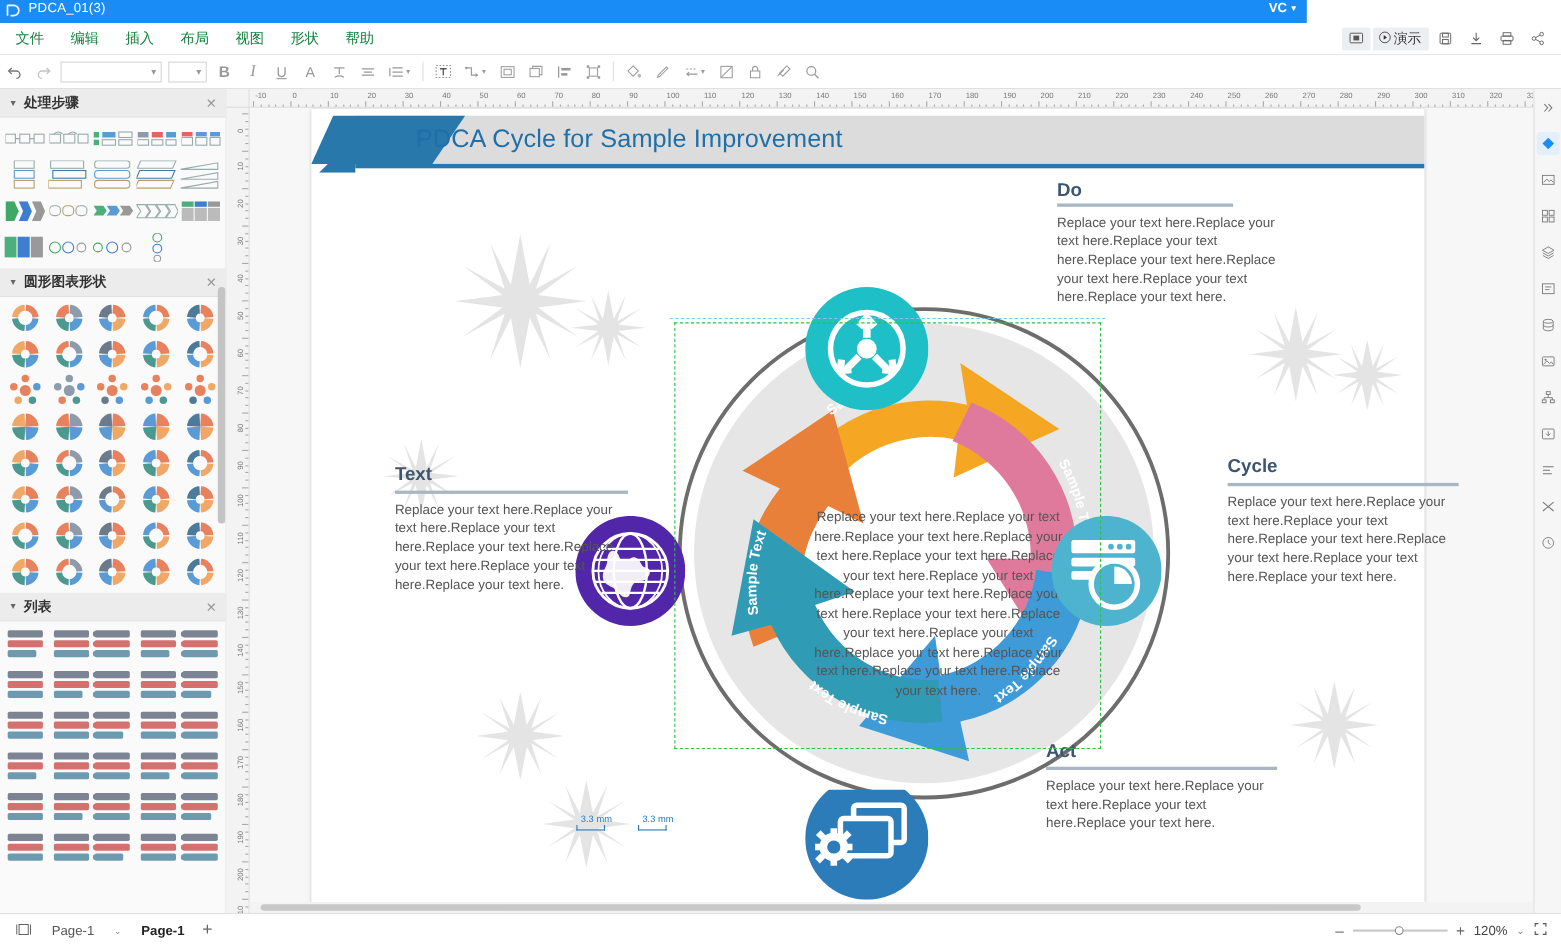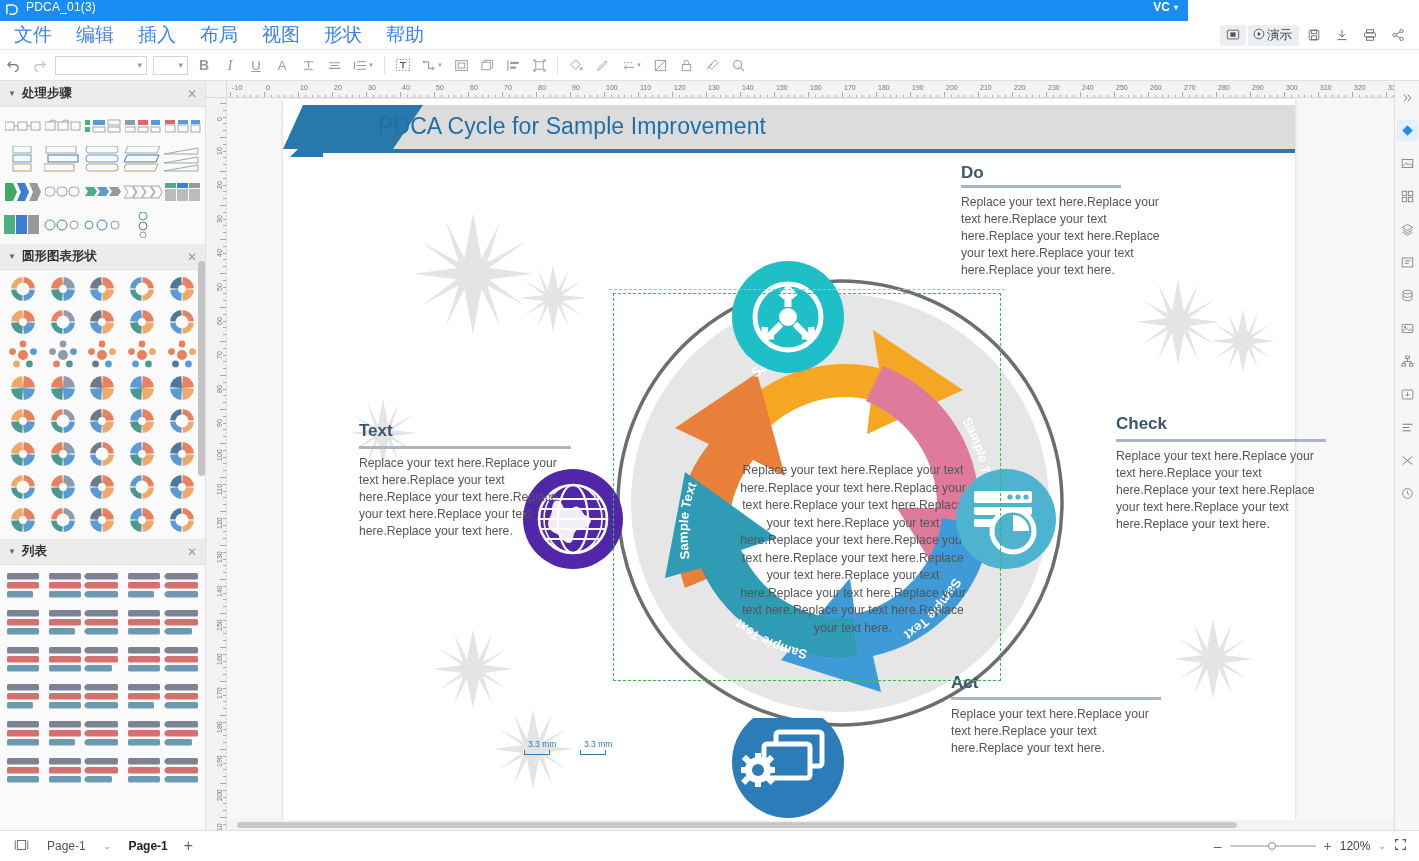--- a/index.html
+++ b/index.html
@@ -27,21 +27,21 @@
   }
   #titlebar-right .caret { font-size: 8px; }
 
   
   #menubar {
     position: absolute; left: 0; top: 21px; width: 1419px; height: 29px;
     background: #fff; border-bottom: 1px solid #e6e6e6;
     display: flex; align-items: center;
   }
   .menu-item {
-    font-size: 19px; color: #3b82f6; padding: 3px 10px; margin-left: 4px;
+    font-size: 13px; color: #15803d; padding: 3px 10px; margin-left: 4px;
     cursor: default;
   }
   #menubar-right {
     margin-left: auto; display: flex; align-items: center; gap: 2px; padding-right: 8px;
   }
   .mb-btn {
     width: 26px; height: 21px; display: flex; align-items: center; justify-content: center;
     color: #555; font-size: 13px;
   }
   .mb-btn.framed { background: #eceff1; border-radius: 2px; }
@@ -1628,21 +1628,21 @@
     </svg>
 
     <div class="blockhead" style="left:678px;top:64px">Do</div>
     <div class="blockrule" style="left:678px;top:86px;width:160px"></div>
     <div class="blocktext" style="left:678px;top:95px;width:206px">Replace your text here.Replace your text here.Replace your text here.Replace your text here.Replace your text here.Replace your text here.Replace your text here.</div>
 
     <div class="blockhead" style="left:76px;top:322px">Text</div>
     <div class="blockrule" style="left:76px;top:347px;width:212px"></div>
     <div class="blocktext" style="left:76px;top:356px;width:206px">Replace your text here.Replace your text here.Replace your text here.Replace your text here.Replace your text here.Replace your text here.Replace your text here.</div>
 
-    <div class="blockhead" style="left:833px;top:315px">Check</div>
+    <div class="blockhead" style="left:833px;top:315px">Cycle</div>
     <div class="blockrule" style="left:833px;top:340px;width:210px"></div>
     <div class="blocktext" style="left:833px;top:349px;width:206px">Replace your text here.Replace your text here.Replace your text here.Replace your text here.Replace your text here.Replace your text here.Replace your text here.</div>
 
     <div class="blockhead" style="left:668px;top:574px">Act</div>
     <div class="blockrule" style="left:668px;top:598px;width:210px"></div>
     <div class="blocktext" style="left:668px;top:607px;width:206px">Replace your text here.Replace your text here.Replace your text here.Replace your text here.</div>
 
 
     <div class="sel-box" style="left:330px;top:194px;width:388px;height:388px"></div>
     <div class="sel-box" style="left:326px;top:190px;width:396px;height:2px;border-top:1px dashed #7fc6f0;border-left:none;border-right:none;border-bottom:none"></div>

